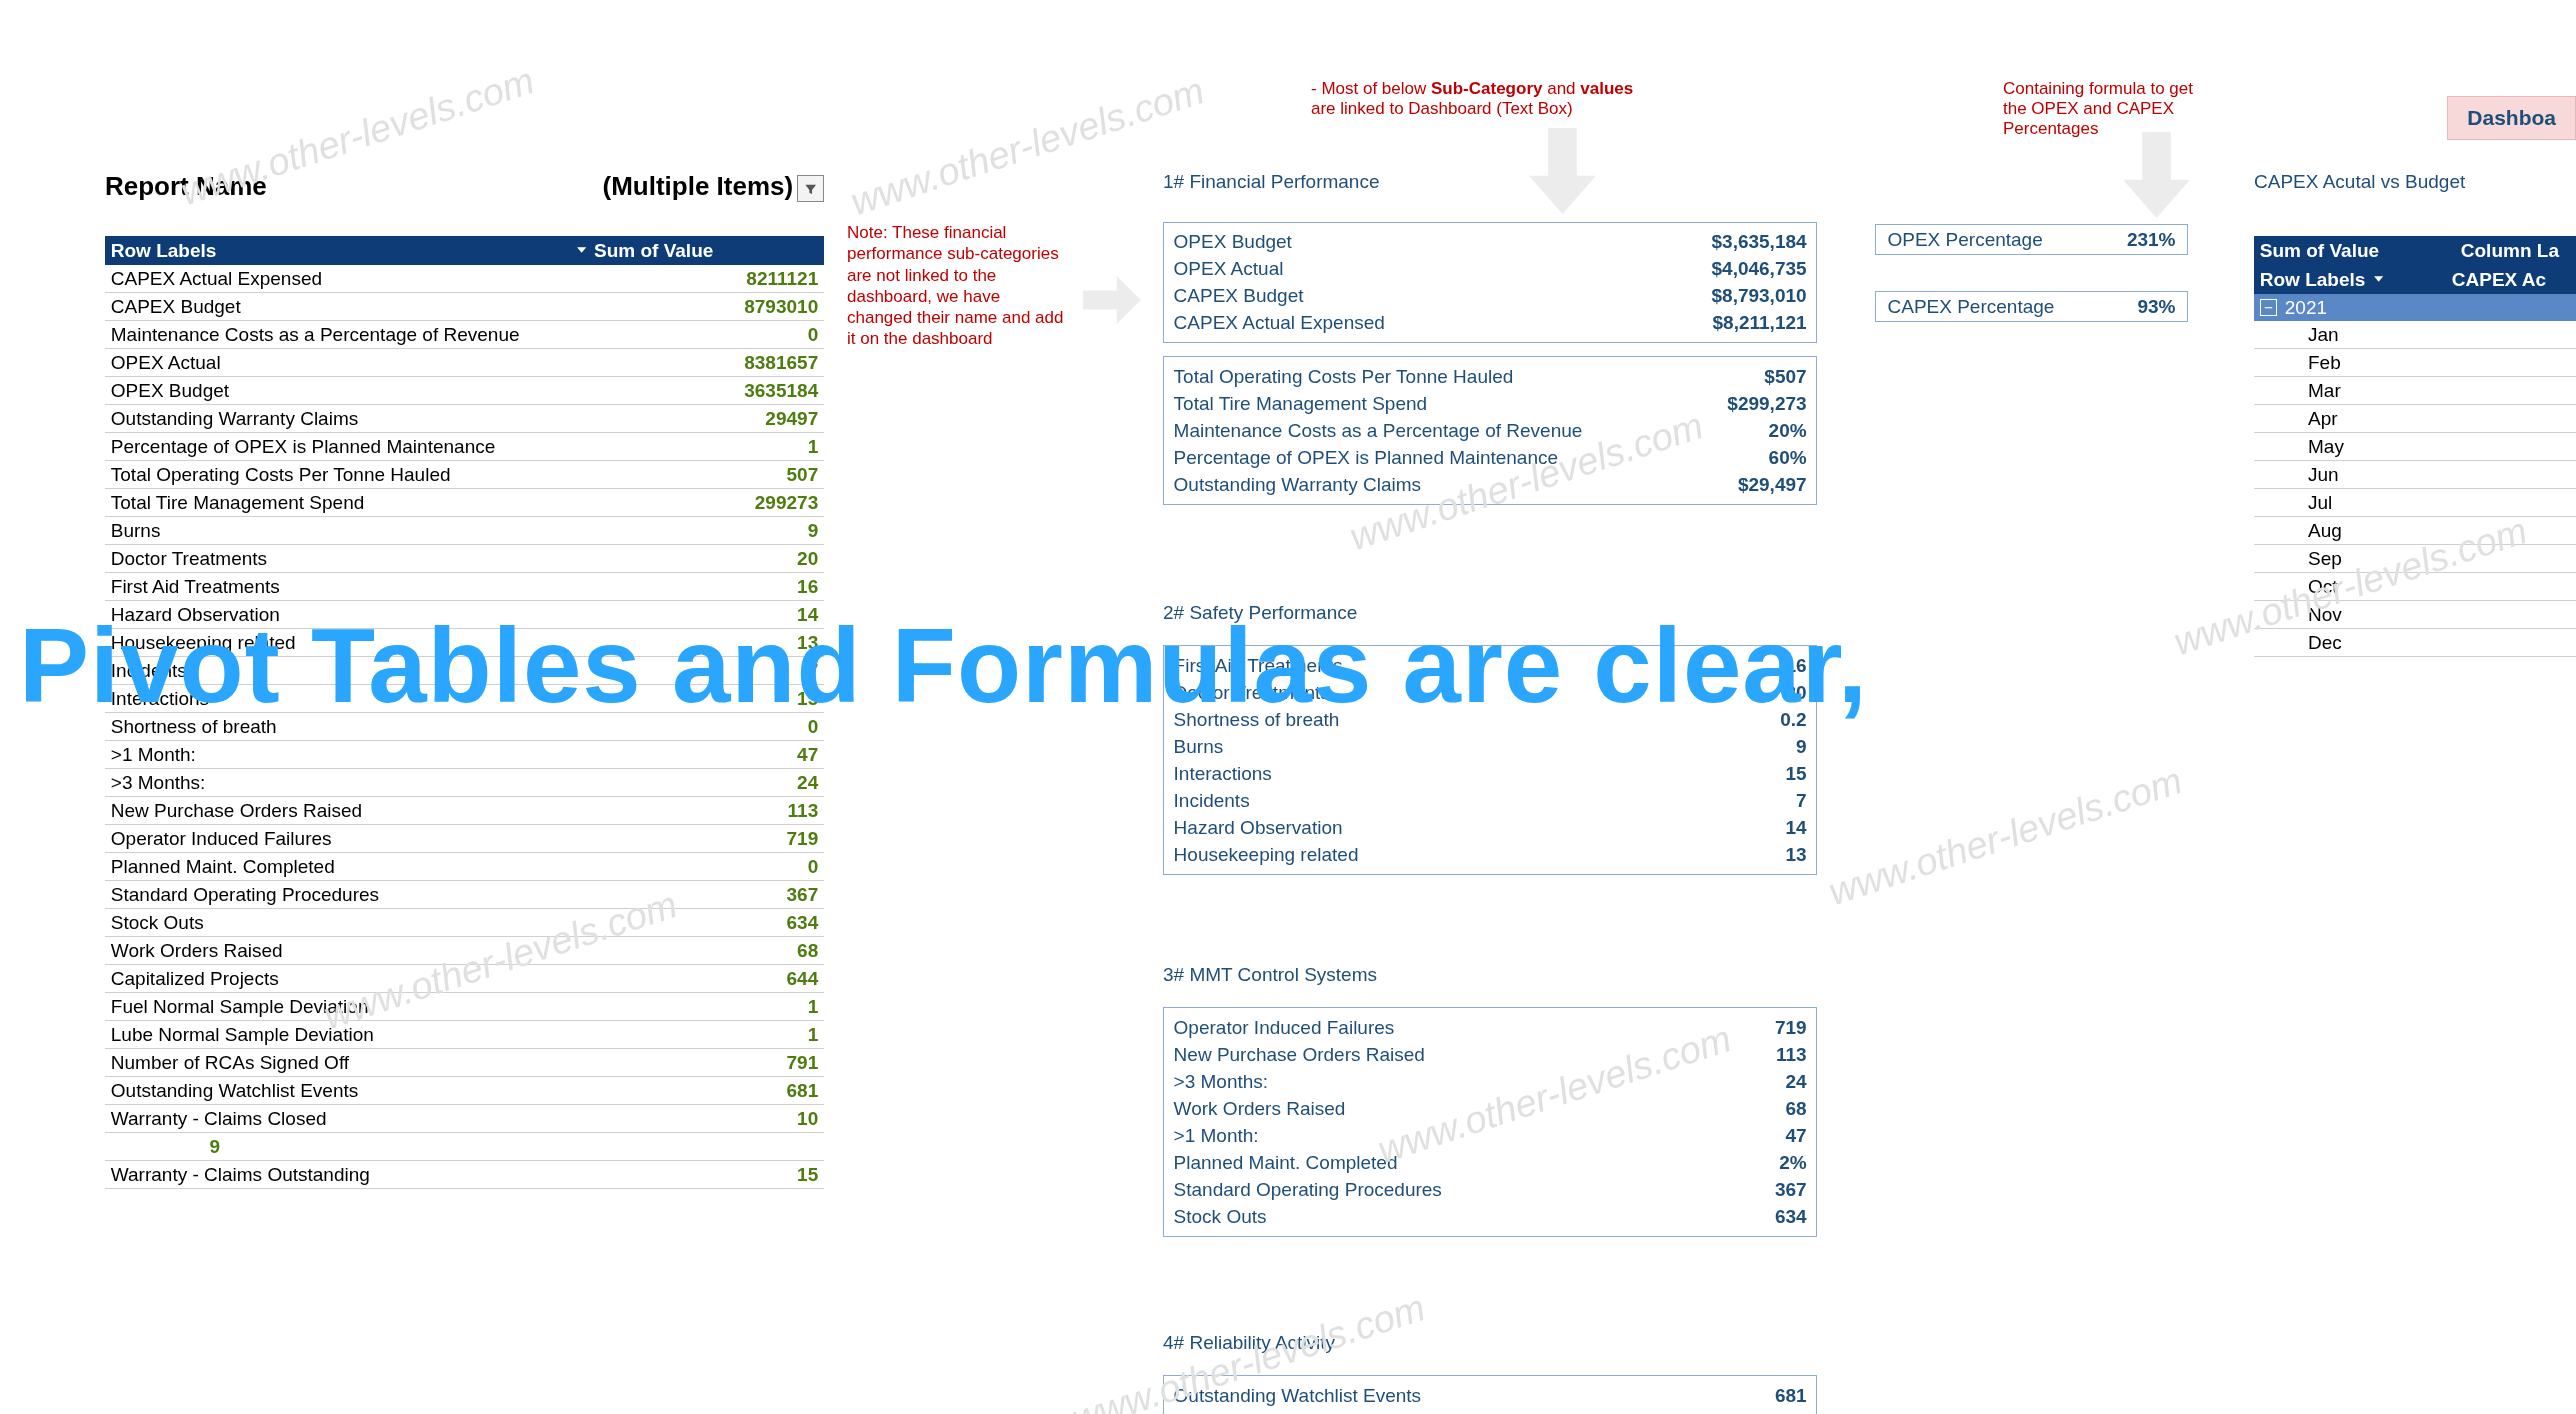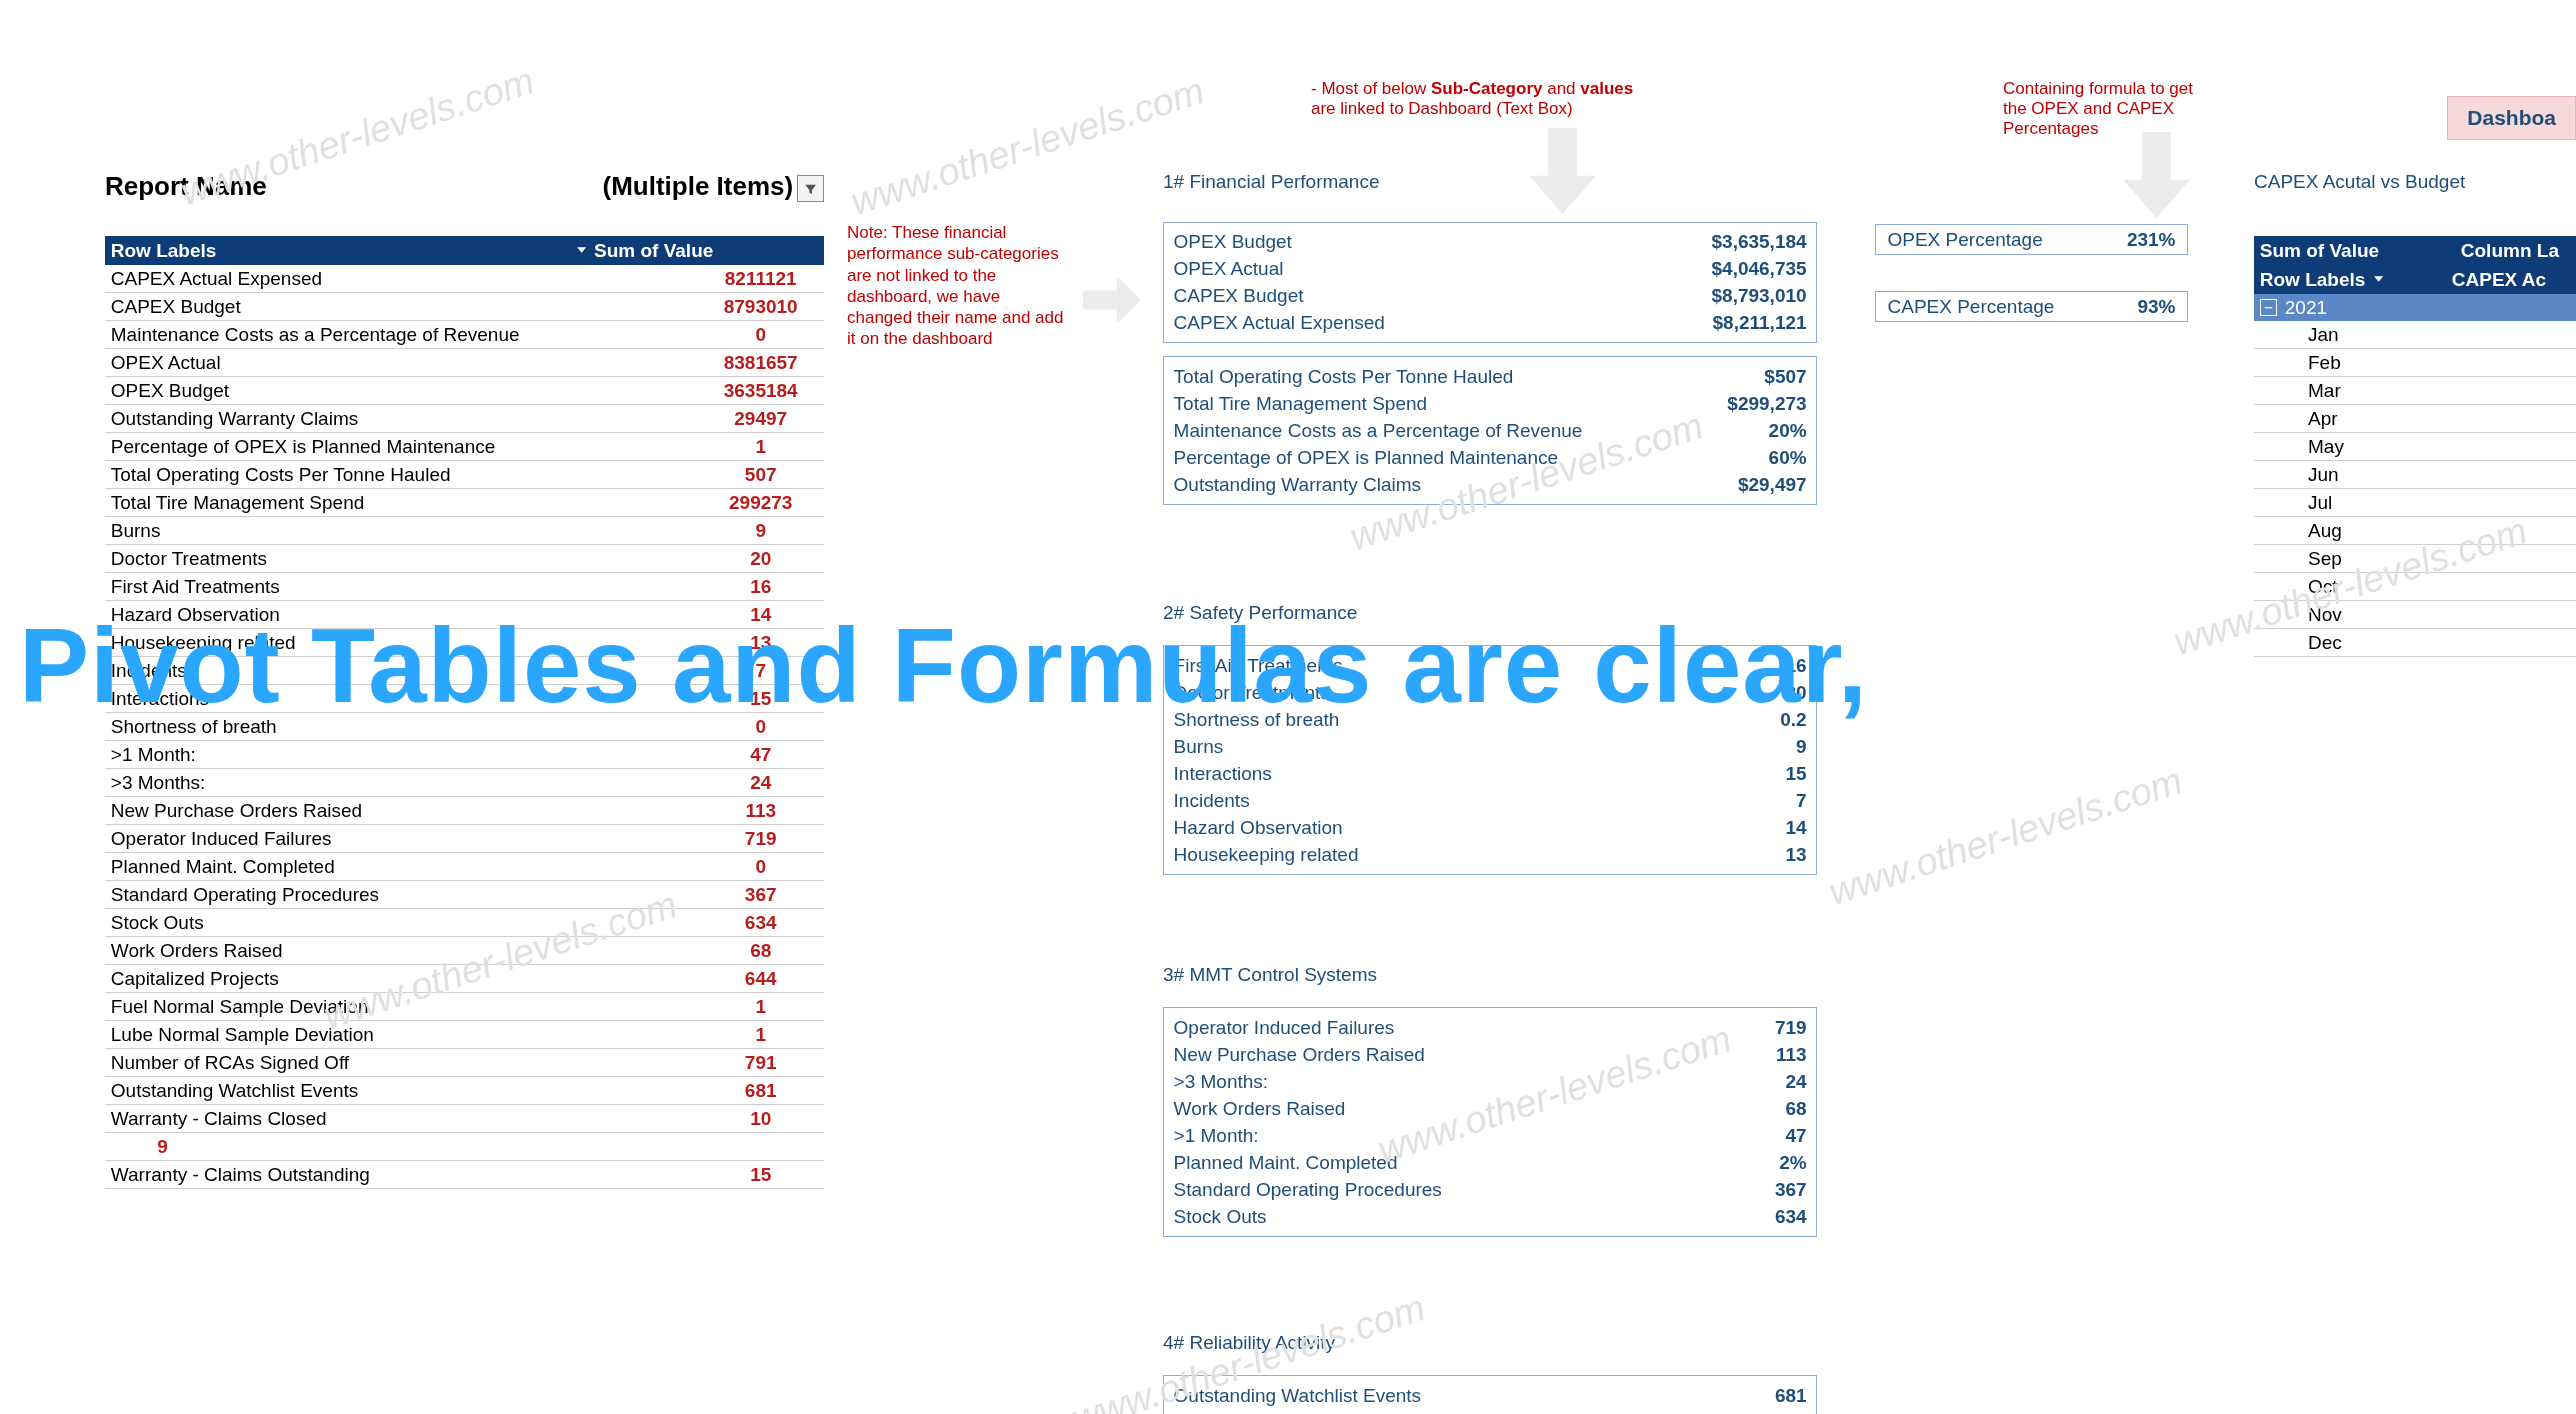--- a/index.html
+++ b/index.html
@@ -9,21 +9,21 @@
   .redtxt{color:#c00000;font-size:17px;}
   .redtxt b{font-weight:bold;}
   .bluehdr{color:#1f4e79;font-size:19px;}
   .pivot{position:absolute;left:105px;top:236px;width:719px;}
   .pivot-head{background:#0d3c77;color:#fff;font-size:19px;height:29px;line-height:29px;display:flex;}
   .pivot-head .lbl{flex:1;padding-left:5.8px;font-weight:bold;}
   .pivot-head .tri{width:25px;text-align:center;}
   .pivot-head .sum{width:230px;text-align:left;font-weight:bold;}
   .pivot-row{display:flex;height:27px;line-height:27px;border-bottom:1px solid #cfcfcf;font-size:19px;}
   .pivot-row .lbl{flex:1;padding-left:5.8px;color:#000;}
-  .pivot-row .val{width:115px;text-align:center;font-weight:bold;color:#b91c1c;padding-right:5.8px;}
+  .pivot-row .val{width:115px;text-align:right;font-weight:bold;color:#4d7c0f;padding-right:5.8px;}
   .filter-row{position:absolute;left:105px;top:171px;display:flex;width:719px;height:31px;align-items:flex-end;font-size:26px;font-weight:bold;}
   .filter-row .lbl{flex:1;}
   .filter-row .val{padding-right:3.8px;}
   .filter-row .drop{width:25px;height:25px;border:1px solid #888;display:flex;align-items:center;justify-content:center;background:#f3f3f3;}
   .drop svg{width:13.4px;height:13.4px;}
   .notebox{position:absolute;left:847px;top:222px;width:316px;color:#c00000;font-size:17px;line-height:1.25;}
   .section{position:absolute;}
   .sec-title{color:#1f4e79;font-size:19px;margin-bottom:11.5px;}
   .box{border:1px solid #8faadc;padding:5.8px 9.6px;margin-bottom:13.4px;width:633px;}
   .box-row{display:flex;height:27px;line-height:27px;font-size:19px;color:#1f4e79;}

